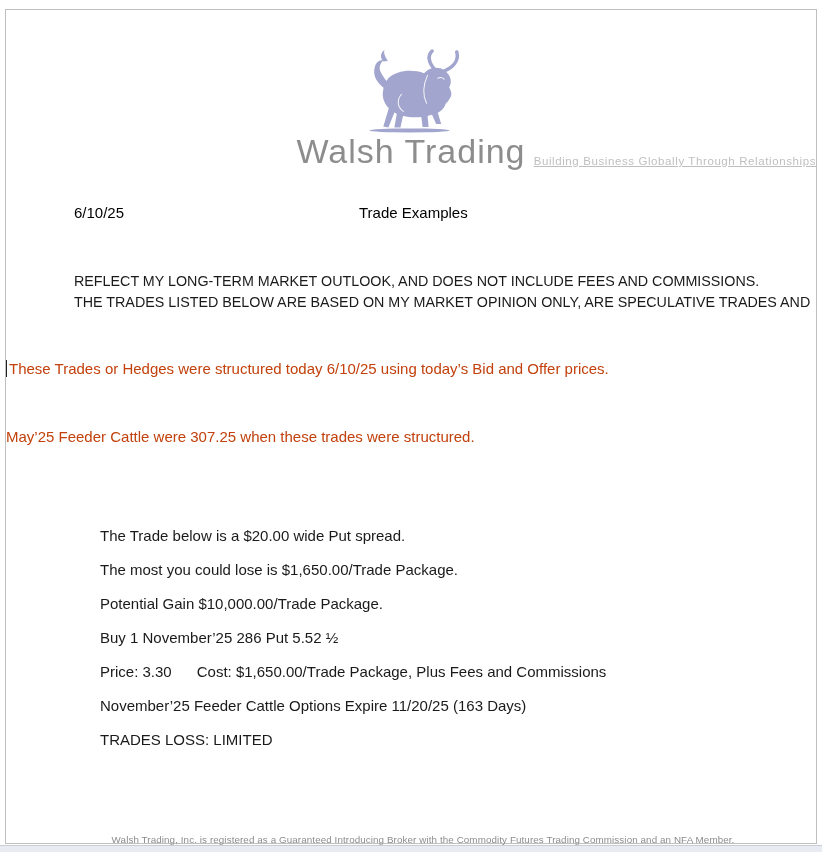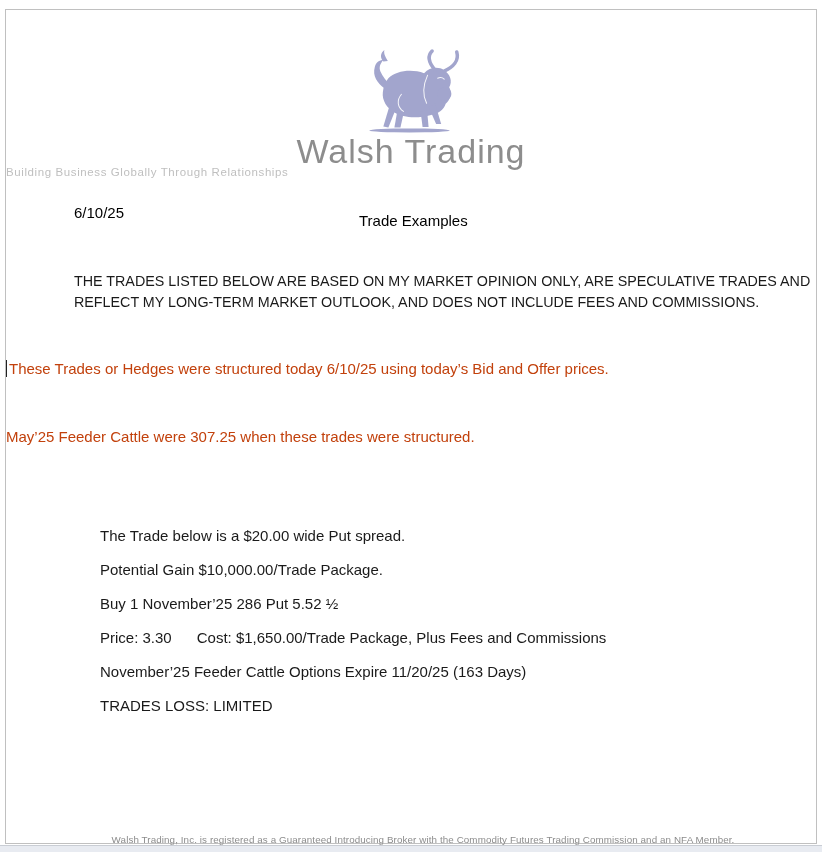--- a/index.html
+++ b/index.html
@@ -8,26 +8,26 @@
   .window-strip { position:absolute; left:0; bottom:0; width:822px; height:7px;
                   background:#e8ebf1; border-top:1px solid #c9cdd4; }
   .page { position:absolute; left:5px; top:9px; width:812px; height:835px;
           background:#ffffff; border:1px solid #c0c0c0; }
   .page-inner { position:relative; width:100%; height:100%; }
 
   .bull-wrap { position:absolute; top:37px; left:50%; transform:translateX(-50%);
                width:120px; height:88px; }
   .brand { position:absolute; top:122px; left:0; width:100%; text-align:center;
            font-size:34px; font-weight:400; color:#8d8d8d; letter-spacing:1px; }
-  .tagline { position:absolute; top:156px; left:0; width:100%; text-align:left;
-             font-size:11.5px; color:#bfbfbf; letter-spacing:0.6px; }
+  .tagline { position:absolute; top:145px; left:0; width:100%; text-align:right;
+             font-size:11.5px; color:#bfbfbf; letter-spacing:0.6px;text-decoration:underline; }
 
   .date-row { position:absolute; top:194px; left:68px; right:40px; height:20px;
               font-size:15px; color:#000000; }
-  .doc-title { position:absolute; left:285px; top:0; white-space:nowrap;margin-top:8px; }
+  .doc-title { position:absolute; left:285px; top:0; white-space:nowrap; }
 
   .disclaimer { position:absolute; top:261px; left:68px; right:20px;
                 font-size:14.3px; color:#1a1a1a; line-height:20.5px; }
   .disclaimer div { white-space:nowrap; }
 
   .center-line { position:absolute; left:0; width:100%; text-align:left;
                  font-size:15px; color:#c2410c; white-space:nowrap; }
   .structured { top:350px; }
   .reference  { top:418px; }
   .caret { display:inline-block; width:1px; height:17px; background:#222222;
@@ -79,32 +79,33 @@
 
     <div class="brand">Walsh Trading</div>
     <div class="tagline">Building Business Globally Through Relationships</div>
 
     <div class="date-row">
       <span>6/10/25</span>
       <span class="doc-title">Trade Examples</span>
     </div>
 
     <div class="disclaimer">
+      <div>REFLECT MY LONG-TERM MARKET OUTLOOK, AND DOES NOT INCLUDE FEES AND COMMISSIONS.</div>
       <div>THE TRADES LISTED BELOW ARE BASED ON MY MARKET OPINION ONLY, ARE SPECULATIVE TRADES AND</div>
-      <div>REFLECT MY LONG-TERM MARKET OUTLOOK, AND DOES NOT INCLUDE FEES AND COMMISSIONS.</div>
     </div>
 
     <div class="center-line structured">
       <span class="caret"></span><span>These Trades or Hedges were structured today 6/10/25 using today’s Bid and Offer prices.</span>
     </div>
 
     <div class="center-line reference">May’25 Feeder Cattle were 307.25 when these trades were structured.</div>
 
     <div class="trades">
       <div class="line">The Trade below is a $20.00 wide Put spread.</div>
+      <div class="line">The most you could lose is $1,650.00/Trade Package.</div>
       <div class="line">Potential Gain $10,000.00/Trade Package.</div>
       <div class="line">Buy 1 November’25 286 Put 5.52 ½</div>
       <div class="line">Price: 3.30      Cost: $1,650.00/Trade Package, Plus Fees and Commissions</div>
       <div class="line">November’25 Feeder Cattle Options Expire 11/20/25 (163 Days)</div>
       <div class="line">TRADES LOSS: LIMITED</div>
     </div>
 
     <div class="footer">Walsh Trading, Inc. is registered as a Guaranteed Introducing Broker with the Commodity Futures Trading Commission and an NFA Member.</div>
   </div>
 </div>

